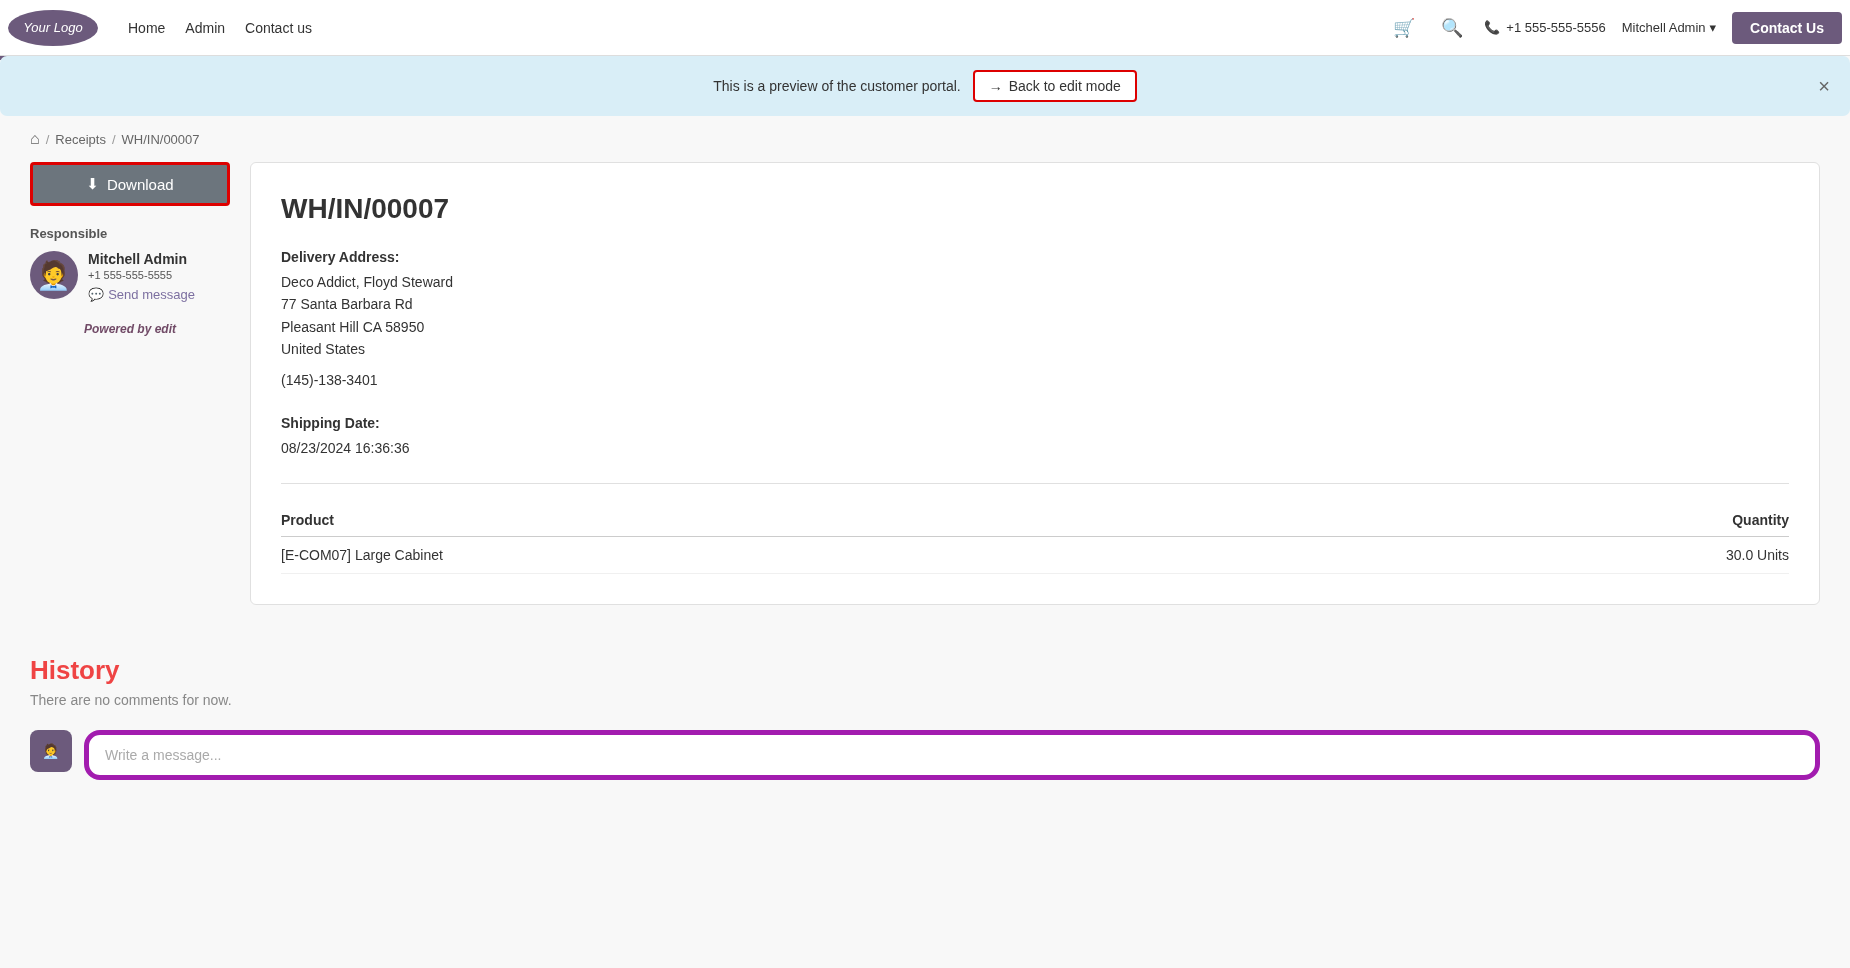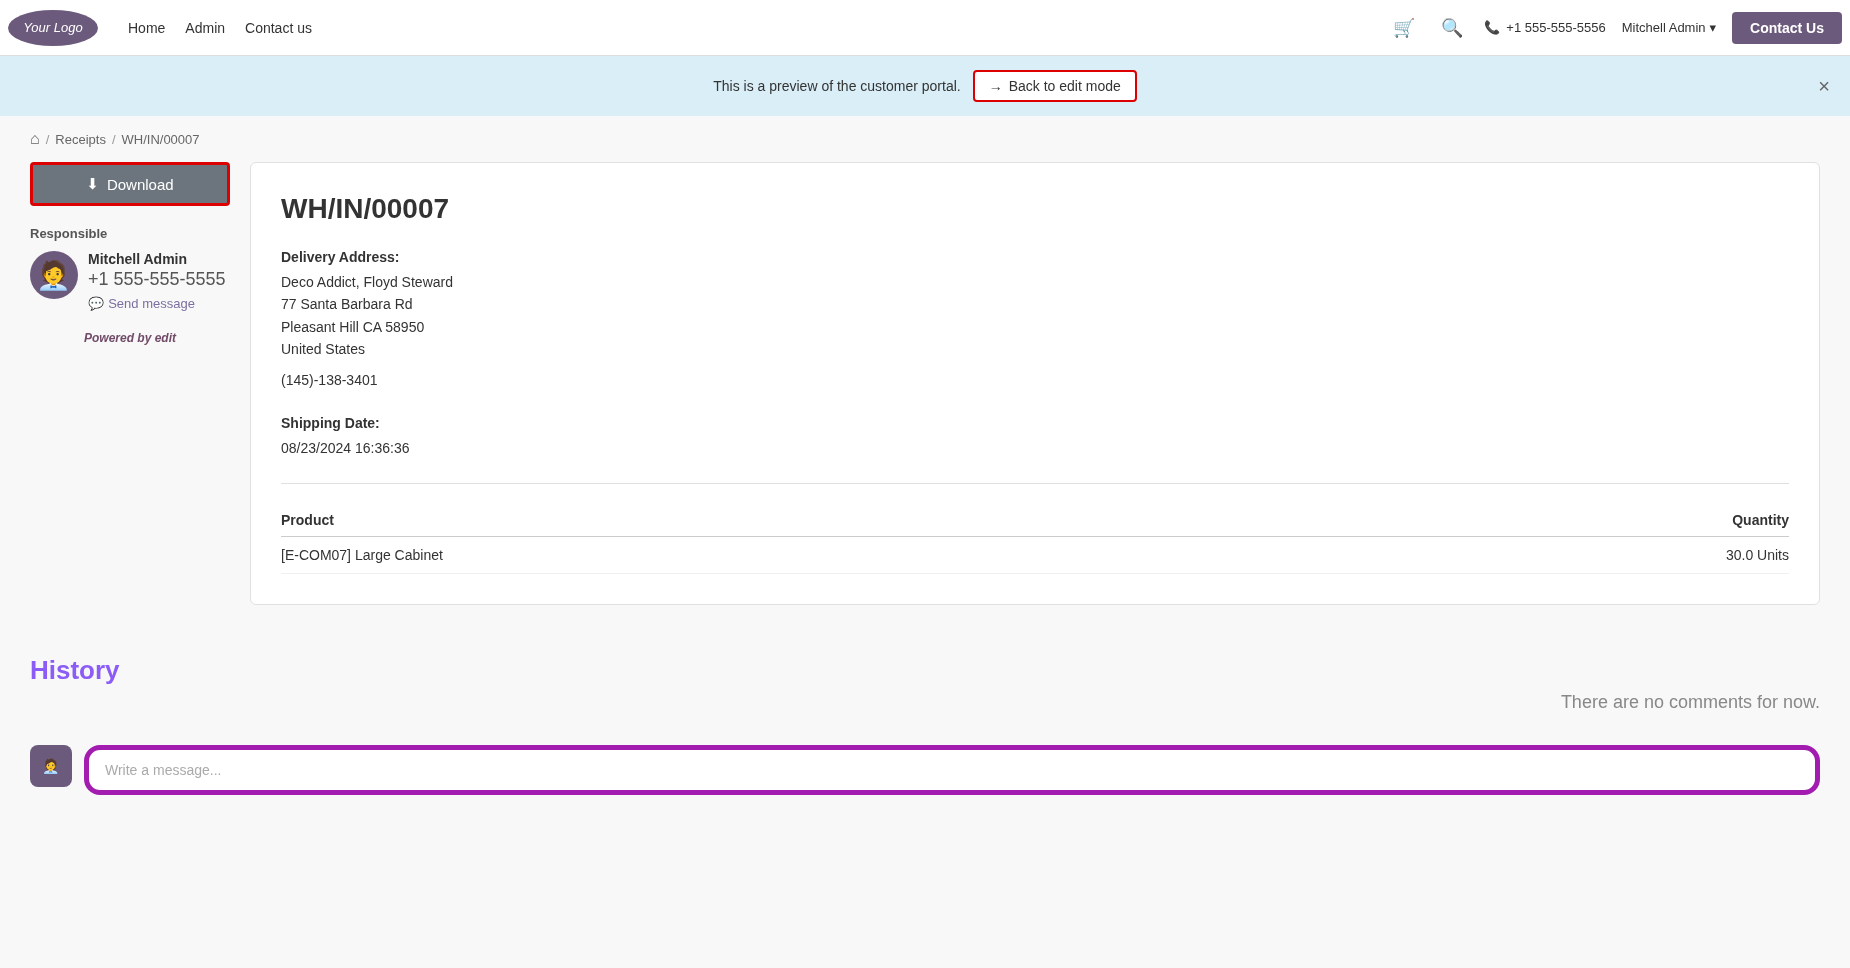--- a/index.html
+++ b/index.html
@@ -89,20 +89,21 @@
     
     .preview-banner {
       background: #d9eef7;
       display: flex;
       align-items: center;
       justify-content: center;
       padding: 14px 20px;
       position: relative;
       font-size: 14px;
       color: #333;
+      border-radius: 7px;
     }
     .preview-banner-text {
       margin-right: 12px;
     }
     .back-to-edit-btn {
       display: flex;
       align-items: center;
       gap: 6px;
       border: 2px solid #d00;
       background: #fff;
@@ -200,21 +201,21 @@
       display: flex;
       flex-direction: column;
       gap: 2px;
     }
     .responsible-name {
       font-size: 14px;
       font-weight: 600;
       color: #333;
     }
     .responsible-phone {
-      font-size: 18px;
+      font-size: 11px;
       color: #555;
     }
     .send-message-link {
       color: #7c6fa0;
       font-size: 13px;
       text-decoration: none;
       display: flex;
       align-items: center;
       gap: 4px;
       margin-top: 4px;
@@ -292,28 +293,27 @@
       text-align: right;
     }
 
     
     .history-section {
       padding: 20px 30px;
     }
     .history-title {
       font-size: 26px;
       font-weight: bold;
-      color: #8b5cf6;
+      color: #ef4444;
       margin-bottom: 6px;
     }
     .history-empty {
-      font-size: 18px;
+      font-size: 14px;
       color: #888;
-      margin-bottom: 32px;
-      text-align: right;
+      margin-bottom: 22px;
     }
     .message-input-area {
       display: flex;
       gap: 12px;
       align-items: flex-start;
     }
     .message-avatar {
       width: 42px;
       height: 42px;
       border-radius: 8px;

